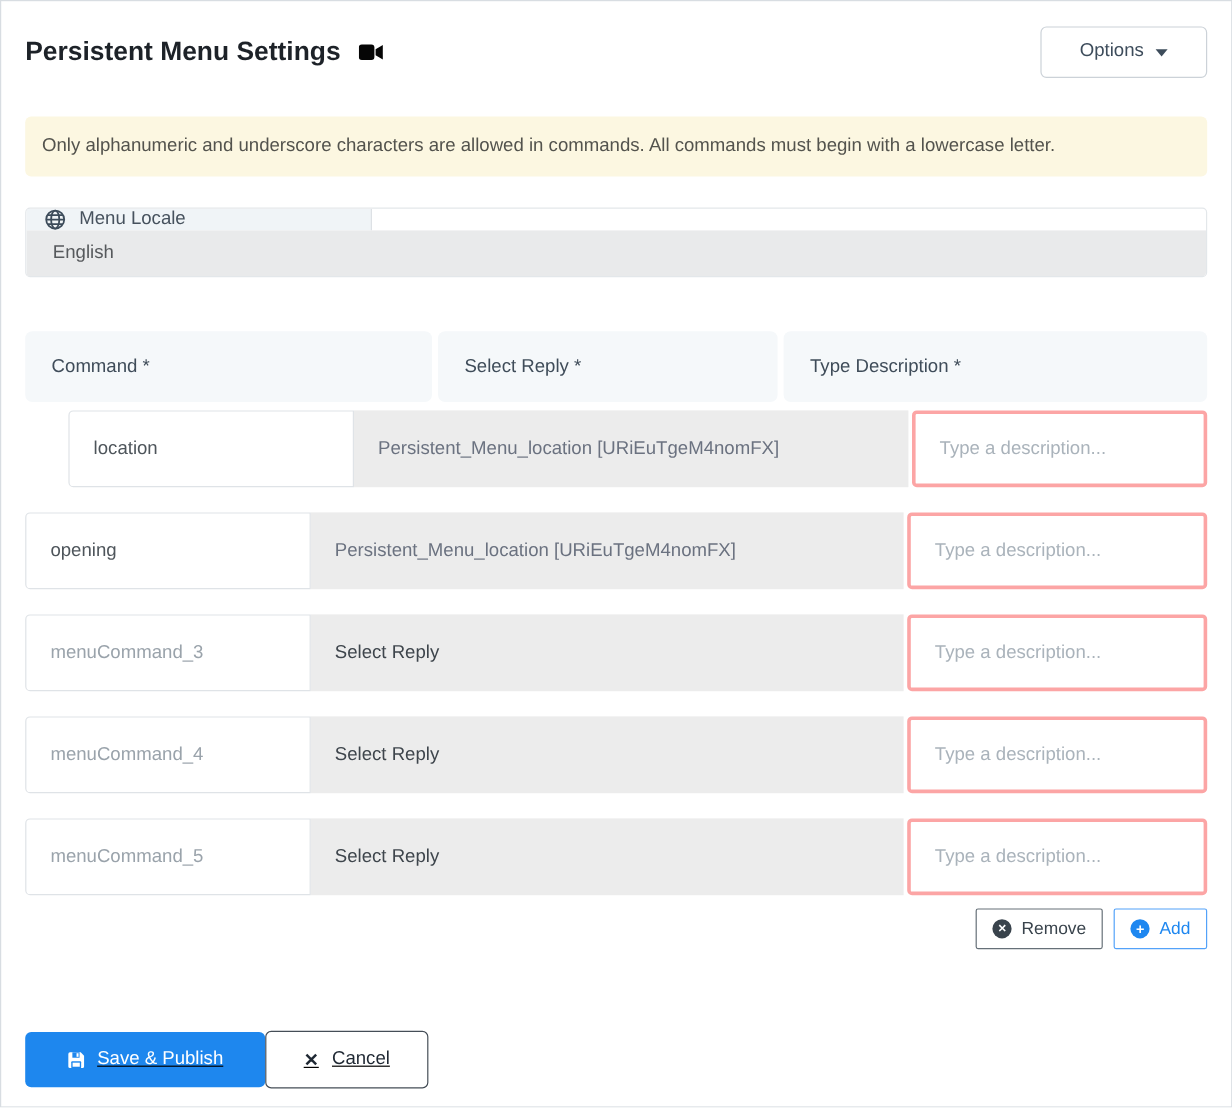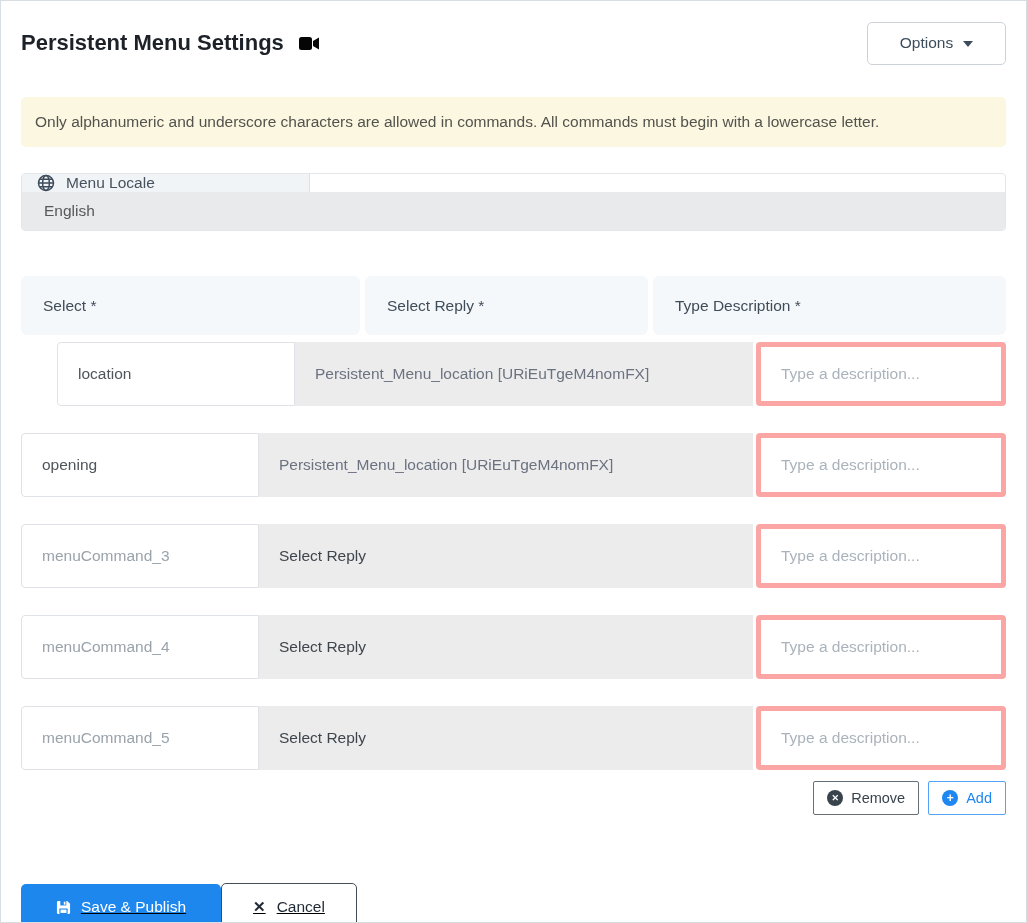--- a/index.html
+++ b/index.html
@@ -44,32 +44,32 @@
   .locale-value { flex: 1; background: #e9eaeb; display: flex; align-items: center; padding-left: 22px; color: #56595c; font-size: 15.5px; }
 
   
   .thead { margin-top: 45px; display: flex; gap: 5px; height: 59px; }
   .th { background: #f5f8fa; border-radius: 6px; display: flex; align-items: center; padding-left: 22px; font-size: 15.5px; color: #3f4c59; }
   .th-command { width: 339px; }
   .th-reply { width: 283px; }
   .th-desc { flex: 1; }
 
   
-  .trow { display: flex; height: 64px; margin-top: 27px; }
+  .trow { display: flex; height: 64px; margin-top: 21px; }
   .trow.first { margin-top: 7px; padding-left: 36px; }
   .cmd {
     width: 238px; height: 100%; border: 1px solid #dfe3e7; border-radius: 4px 0 0 4px;
     padding: 0 20px; font-size: 15.5px; color: #4e555b; background: #fff; outline: none;
   }
   .cmd::placeholder { color: #9aa3ab; opacity: 1; }
   .reply { width: 494px; background: #ececec; display: flex; align-items: center; padding: 0 20px; font-size: 15.5px; cursor: pointer; }
   .reply-chosen { color: #6b7280; }
   .reply-default { color: #3e454c; }
   .desc {
-    flex: 1; height: 100%; margin-left: 3px; border: 5px solid #fca5a5; border-radius: 4px;
+    flex: 1; height: 100%; margin-left: 3px; border: 3px solid #fca5a5; border-radius: 4px;
     padding: 0 20px; font-size: 15.5px; color: #4e555b; background: #fff; outline: none;
   }
   .desc::placeholder { color: #aab3bb; opacity: 1; }
 
   
   .actions { display: flex; justify-content: flex-end; gap: 9px; margin-top: 11px; }
   .remove-btn {
     height: 34px; padding: 0 13px; background: #fff; border: 1px solid #667078; border-radius: 2px;
     display: flex; align-items: center; gap: 8px; font-size: 14.5px; color: #39434c; cursor: pointer;
   }
@@ -130,21 +130,21 @@
         </svg>
       </span>
       <span>Menu Locale</span>
     </div>
     <div class="locale-value">
       <span>English</span>
     </div>
   </div>
 
   <div class="thead">
-    <div class="th th-command">Select *</div>
+    <div class="th th-command">Command *</div>
     <div class="th th-reply">Select Reply *</div>
     <div class="th th-desc">Type Description *</div>
   </div>
 
   <div class="trow first">
     <input type="text" class="cmd" value="location" style="">
     <div class="reply reply-chosen">
       <span>Persistent_Menu_location [URiEuTgeM4nomFX]</span>
     </div>
     <input type="text" class="desc" placeholder="Type a description..." style="">

